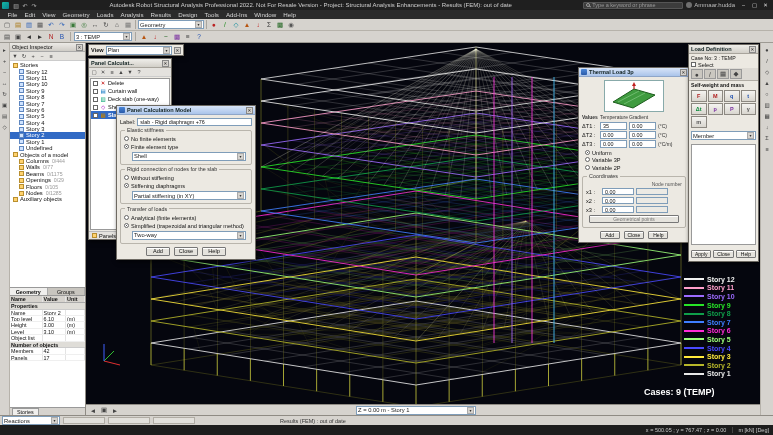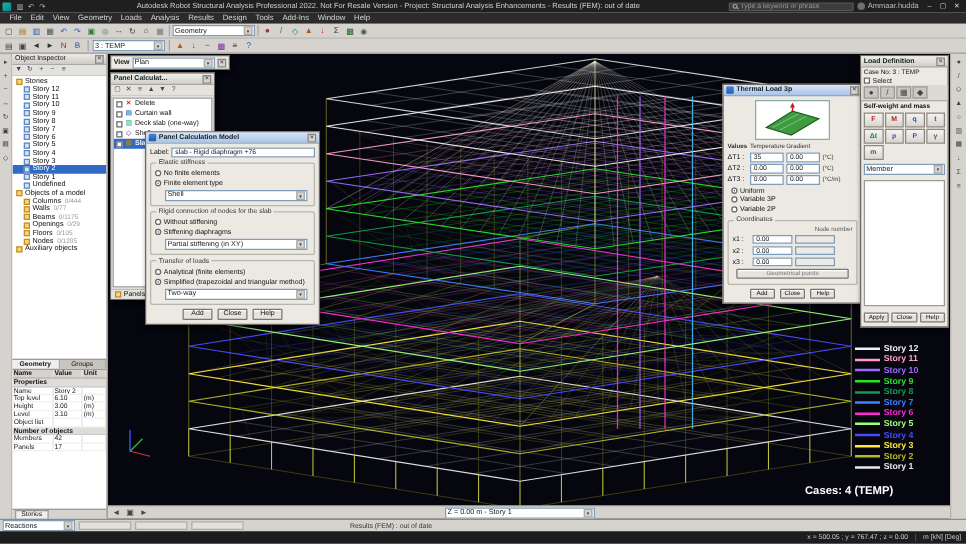--- a/index.html
+++ b/index.html
@@ -1308,21 +1308,21 @@
       <div class="leg-row">
         <span class="leg-line" style="background: rgb(183, 183, 42);"></span>
         <span class="leg-lab" style="color: rgb(183, 183, 42);">Story 2</span>
       </div>
 
       <div class="leg-row">
         <span class="leg-line" style="background: rgb(232, 232, 232);"></span>
         <span class="leg-lab" style="color: rgb(232, 232, 232);">Story 1</span>
       </div>
     </div>
-  <div class="cases">Cases: 4 (TEMP)</div>
+  <div class="cases">Cases: 9 (TEMP)</div>
 
   <svg class="axis" width="26" height="26">
     <line x1="6" y1="20" x2="22" y2="24" stroke="#e03030" stroke-width="1"></line>
     <line x1="6" y1="20" x2="16" y2="10" stroke="#30c030" stroke-width="1"></line>
     <line x1="6" y1="20" x2="6" y2="3" stroke="#4060ff" stroke-width="1"></line>
   </svg>
 
   <div class="view-bar">
     <div class="vb-left">
 

